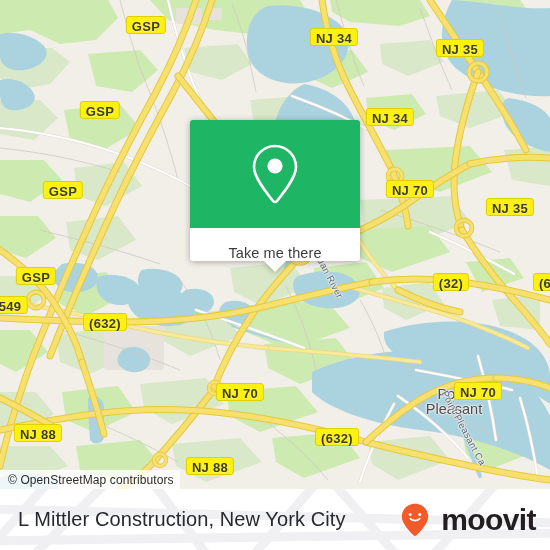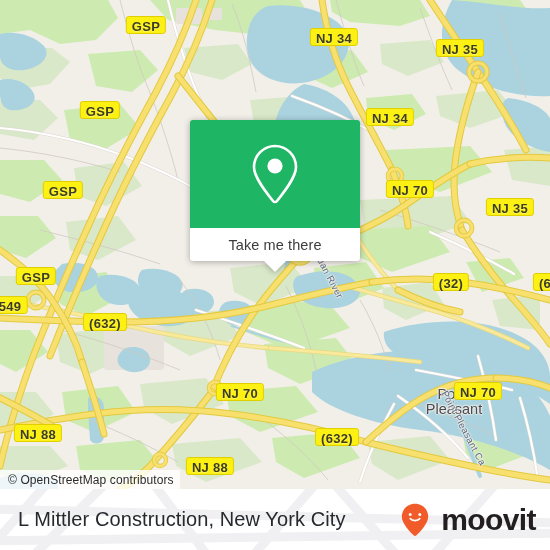--- a/index.html
+++ b/index.html
@@ -99,21 +99,21 @@
     border-radius: 3px 3px 0 0;
     display: flex;
     align-items: center;
     justify-content: center;
   }
   #popup-footer {
     height: 33px;
     background: #ffffff;
     border-radius: 0 0 3px 3px;
     display: flex;
-    align-items: center;
+    align-items: flex-end;
     justify-content: center;
     position: relative;
   }
   #popup-footer-label {
     font-size: 14.5px;
     color: #3c3c3c;
     letter-spacing: .1px;
   }
   #popup-tail {
     position: absolute;

